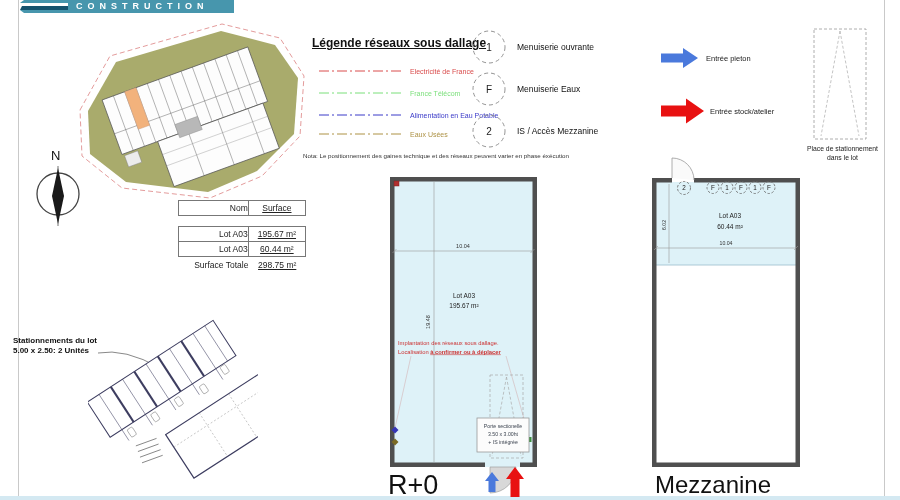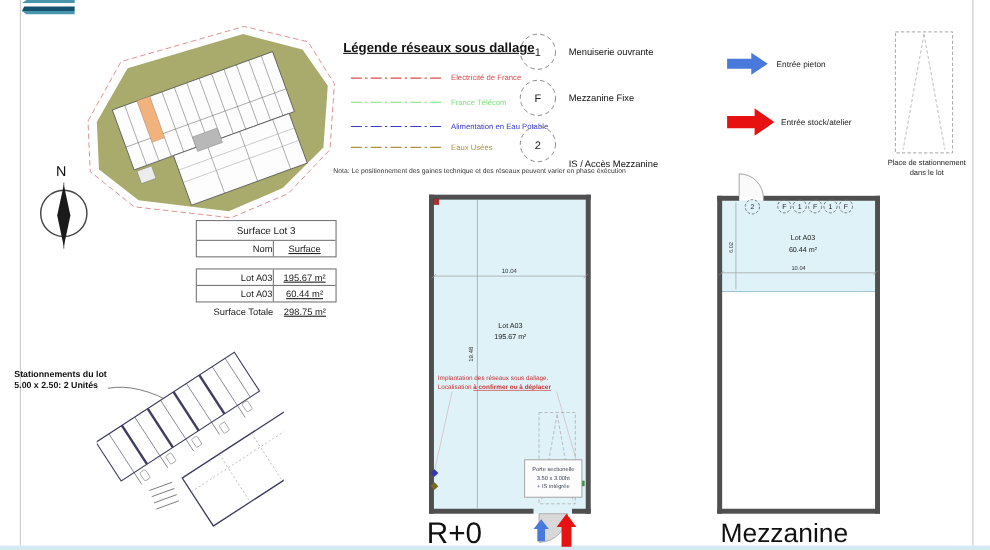--- a/index.html
+++ b/index.html
@@ -48,20 +48,21 @@
   <div class="frame-line" style="left:18px"></div>
   <div class="frame-line" style="left:884px"></div>
   <div class="bottom-strip"></div>
 
   <svg class="abs" style="left:20px;top:0" width="48" height="16">
     <polygon points="4,0 48,0 48,3 0,3" fill="#4796ad"></polygon>
     <polygon points="0,3 48,3 48,6 2,6" fill="#ffffff"></polygon>
     <polygon points="2,6 48,6 48,10 0,10" fill="#16536e"></polygon>
     <polygon points="0,10 48,10 48,13 4,13" fill="#4796ad"></polygon>
   </svg>
+  <div class="logo-banner" style="background: rgb(71, 150, 173);">CONSTRUCTION</div>
 
   <svg class="abs" style="left:22px;top:18px" width="285" height="212" viewBox="0 0 285 212">
     <polygon points="58,92 88,38 200,6 258,20 282,58 278,118 240,158 188,180 100,170 60,138" fill="none" stroke="#e09090" stroke-width="0.9" stroke-dasharray="5 3"></polygon>
     <polygon points="66,93 94,44 199,13 253,27 276,60 272,116 235,153 186,174 104,164 68,136" fill="#a9ab6c"></polygon>
     <g transform="rotate(-20 170 95)" stroke="#555" stroke-width="0.7" fill="none">
       <rect x="90" y="52" width="155" height="58" fill="#fdfdfd"></rect>
       <g stroke-width="0.4">
         <line x1="102" y1="52" x2="102" y2="110"></line>
           <line x1="114" y1="52" x2="114" y2="110"></line>
         <line x1="126" y1="52" x2="126" y2="110"></line>
@@ -126,22 +127,22 @@
 
   <svg class="abs" style="left:470px;top:28px" width="40" height="122">
     <circle cx="19" cy="19" r="16" fill="none" stroke="#888" stroke-width="0.9" stroke-dasharray="4 3"></circle>
     <text x="19" y="23" font-size="10" fill="#222" text-anchor="middle">1</text>
     <circle cx="19" cy="61" r="16" fill="none" stroke="#888" stroke-width="0.9" stroke-dasharray="4 3"></circle>
     <text x="19" y="65" font-size="10" fill="#222" text-anchor="middle">F</text>
     <circle cx="19" cy="103" r="16" fill="none" stroke="#888" stroke-width="0.9" stroke-dasharray="4 3"></circle>
     <text x="19" y="107" font-size="10" fill="#222" text-anchor="middle">2</text>
   </svg>
   <div class="sym-label" style="top:42px">Menuiserie ouvrante</div>
-  <div class="sym-label" style="top:84px">Mezzanine Fixe</div>
-  <div class="sym-label" style="top:144px">IS / Accès Mezzanine</div>
+  <div class="sym-label" style="top:84px">Menuiserie Eaux</div>
+  <div class="sym-label" style="top:126px">IS / Accès Mezzanine</div>
 
   <svg class="abs" style="left:660px;top:47px" width="40" height="22">
     <polygon points="1,6.5 23,6.5 23,1 38,11 23,21 23,15.5 1,15.5" fill="#4a79dc"></polygon>
   </svg>
   <div class="arrow-label" style="left:706px;top:54px">Entrée pieton</div>
   <svg class="abs" style="left:660px;top:97px" width="46" height="28">
     <polygon points="1,8.5 26,8.5 26,1.5 44,14 26,26.5 26,19.5 1,19.5" fill="#e81111"></polygon>
   </svg>
   <div class="arrow-label" style="left:710px;top:107px">Entrée stock/atelier</div>
 
@@ -149,21 +150,20 @@
     <rect x="2" y="3" width="52" height="110" fill="none" stroke="#999" stroke-width="0.8" stroke-dasharray="3 2"></rect>
     <path d="M28,5 L9,110 M28,5 L47,110" fill="none" stroke="#aaa" stroke-width="0.7" stroke-dasharray="3 2"></path>
   </svg>
   <div class="pk-label" style="top:145px">
     <div>Place de stationnement</div>
     <div>dans le lot</div>
   </div>
 
   <div class="surface-table">
     <div class="st-box">
-      <div class="st-title">Surface Lot 3</div>
       <div class="st-cols">
         <span class="st-c1">Nom</span>
         <span class="st-c2">Surface</span>
       </div>
     </div>
     <div class="st-box st-body">
       <div class="st-row">
         <span class="st-c1">Lot A03</span>
         <span class="st-c2">195.67 m²</span>
       </div>

